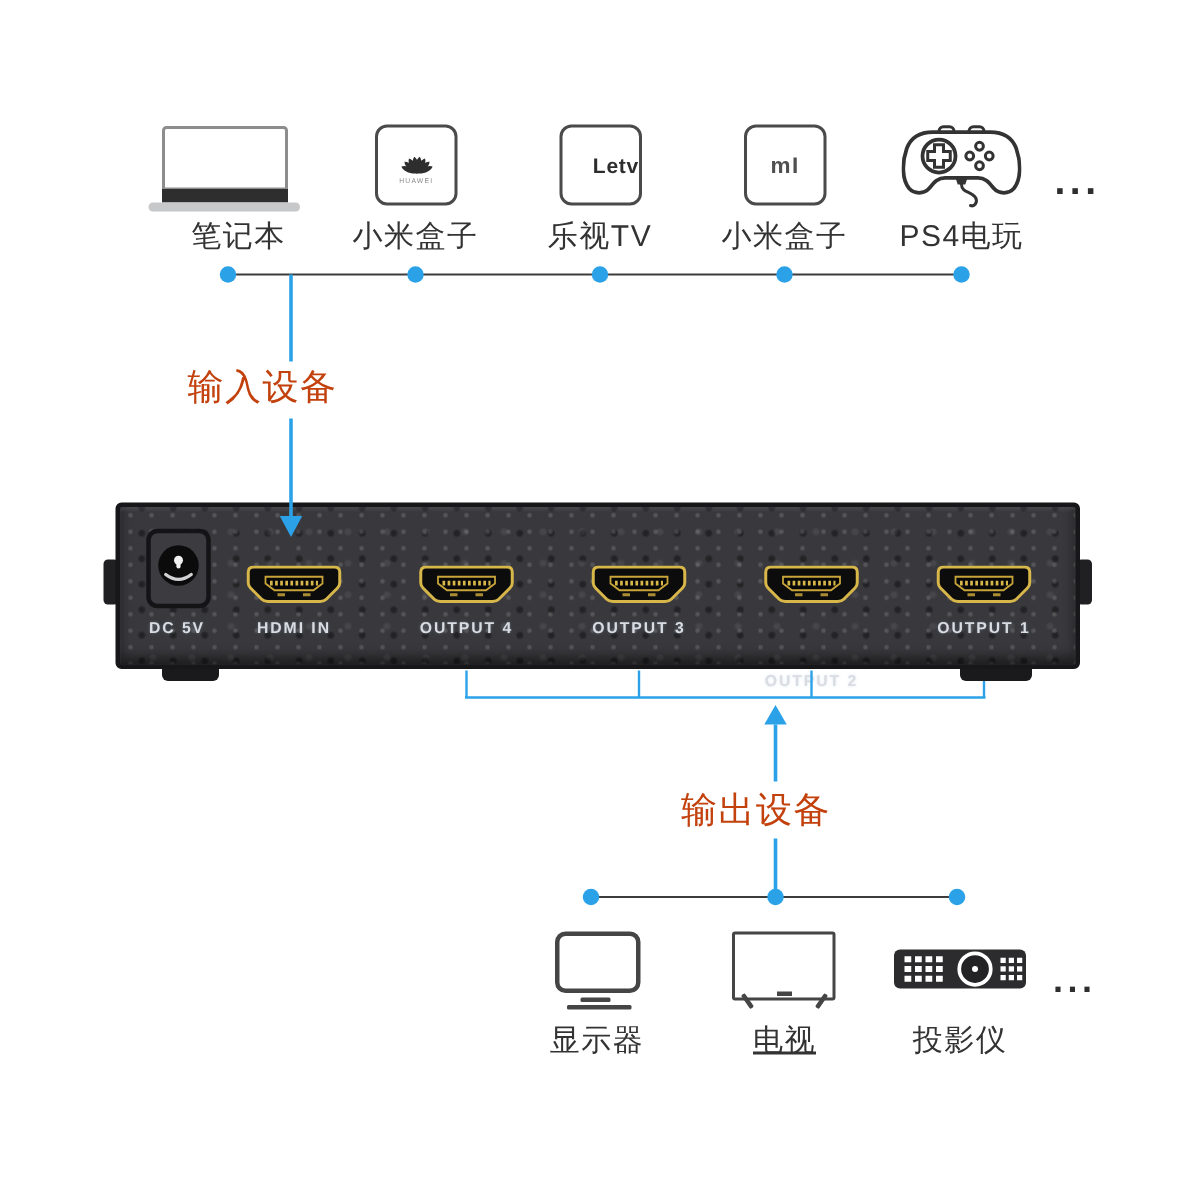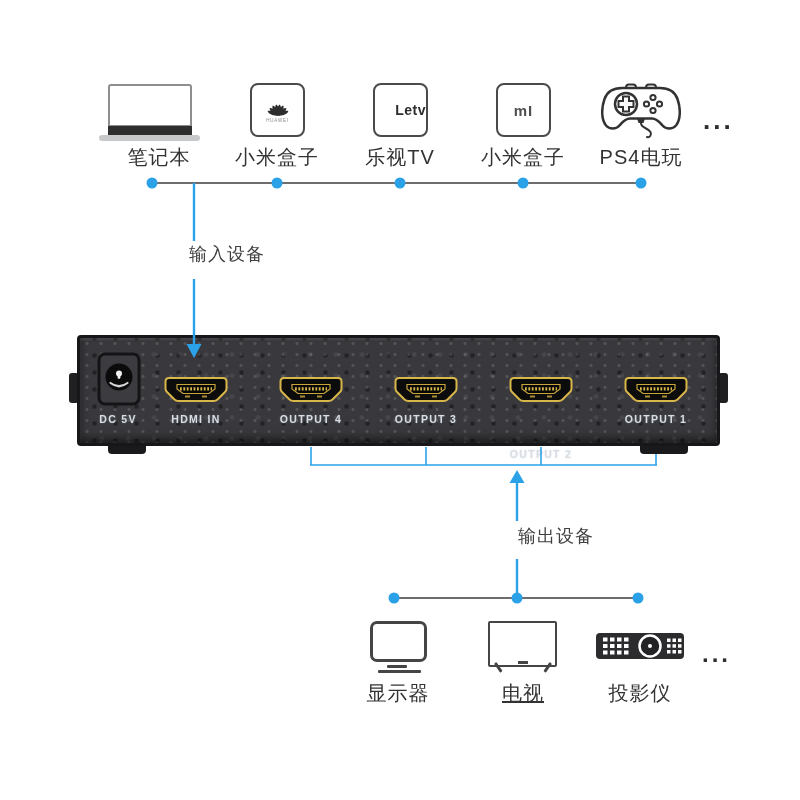--- a/index.html
+++ b/index.html
@@ -41,21 +41,21 @@
   }
   .side-tab{position:absolute;top:373px;width:10px;height:30px;background:#202023;border-radius:3px;z-index:0;}
   .foot{position:absolute;top:445px;height:9px;background:#1a1a1c;border-radius:0 0 4px 4px;z-index:0;}
   .port-svg{position:absolute;top:377px;z-index:2;}
   .port-label{
     position:absolute;top:413px;width:100px;text-align:center;z-index:2;
     font-size:10.5px;font-weight:bold;letter-spacing:1.3px;color:#d9dde2;
     text-shadow:0 0 2px rgba(160,190,220,0.35);
   }
   
-  .caption{position:absolute;width:140px;text-align:right;font-size:18px;color:#404040;letter-spacing:1px;z-index:6;}
+  .caption{position:absolute;width:140px;text-align:left;font-size:24px;color:#c2410c;letter-spacing:1px;z-index:6;}
   
   .monitor-screen{position:absolute;left:370px;top:621px;width:57px;height:41px;border:3px solid #454545;border-radius:7px;box-sizing:border-box;background:#fff;}
   .monitor-bar1{position:absolute;left:387px;top:665px;width:20px;height:3px;background:#454545;border-radius:1px;}
   .monitor-bar2{position:absolute;left:378px;top:670px;width:43px;height:3px;background:#454545;border-radius:1px;}
   .tv-frame{position:absolute;left:488px;top:621px;width:69px;height:46px;border:2.5px solid #454545;border-radius:2px;box-sizing:border-box;background:#fff;}
   .tv-dash{position:absolute;left:518px;top:661px;width:10px;height:3px;background:#454545;}
   .tv-foot{position:absolute;width:11px;height:2.5px;background:#454545;border-radius:1px;}
   .overlay{position:absolute;left:0;top:0;z-index:5;pointer-events:none;}
 </style>
 </head>

